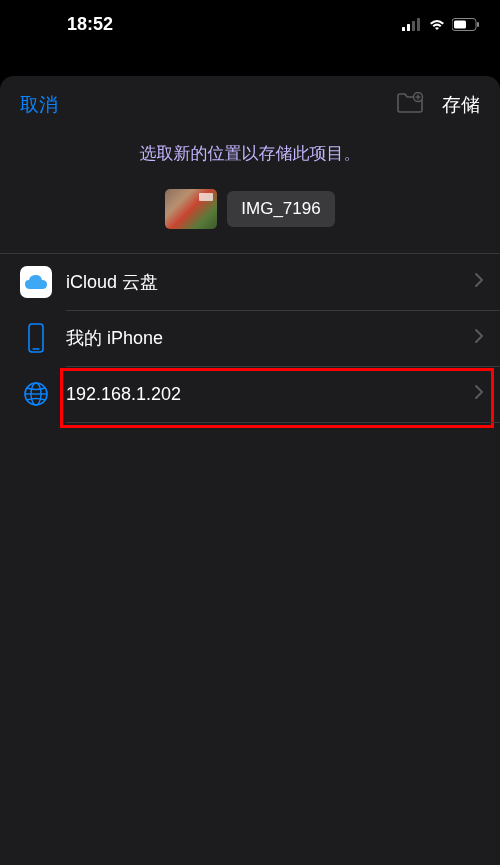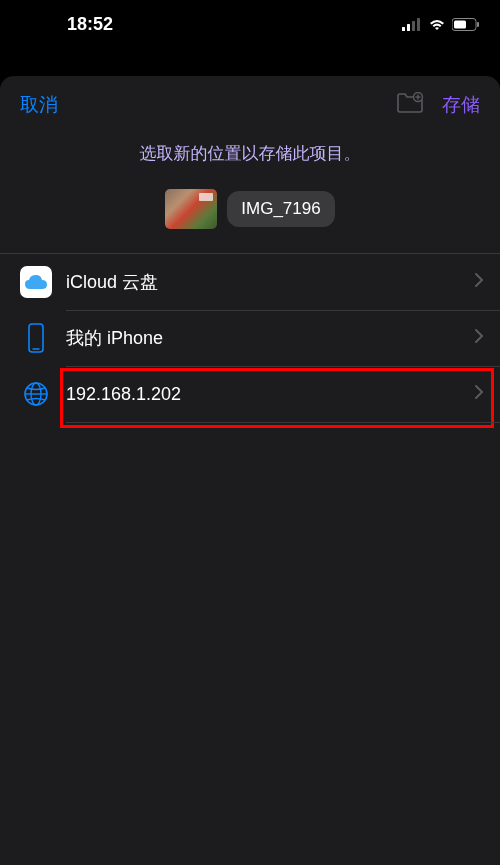--- a/index.html
+++ b/index.html
@@ -55,21 +55,21 @@
     }
     .header-right {
       display: flex;
       align-items: center;
       gap: 18px;
     }
     .folder-add-icon {
       color: #5a5a5e;
     }
     .save-btn {
-      color: #8b5cf6;
+      color: #ffffff;
       font-size: 19px;
       background: none;
       border: none;
     }
     .prompt-text {
       text-align: center;
       font-size: 17px;
       color: #c4b5fd;
       padding: 14px 0 24px 0;
     }
@@ -93,21 +93,21 @@
       position: absolute;
       top: 4px;
       right: 4px;
       width: 14px;
       height: 8px;
       background: rgba(255,255,255,0.7);
       border-radius: 1px;
     }
     .filename-badge {
       background: #3a3a3c;
-      border-radius: 12px;
+      border-radius: 6px;
       padding: 8px 14px;
       font-size: 17px;
       color: #fff;
     }
     .divider {
       height: 1px;
       background: #38383a;
     }
     .location-list {
       list-style: none;

